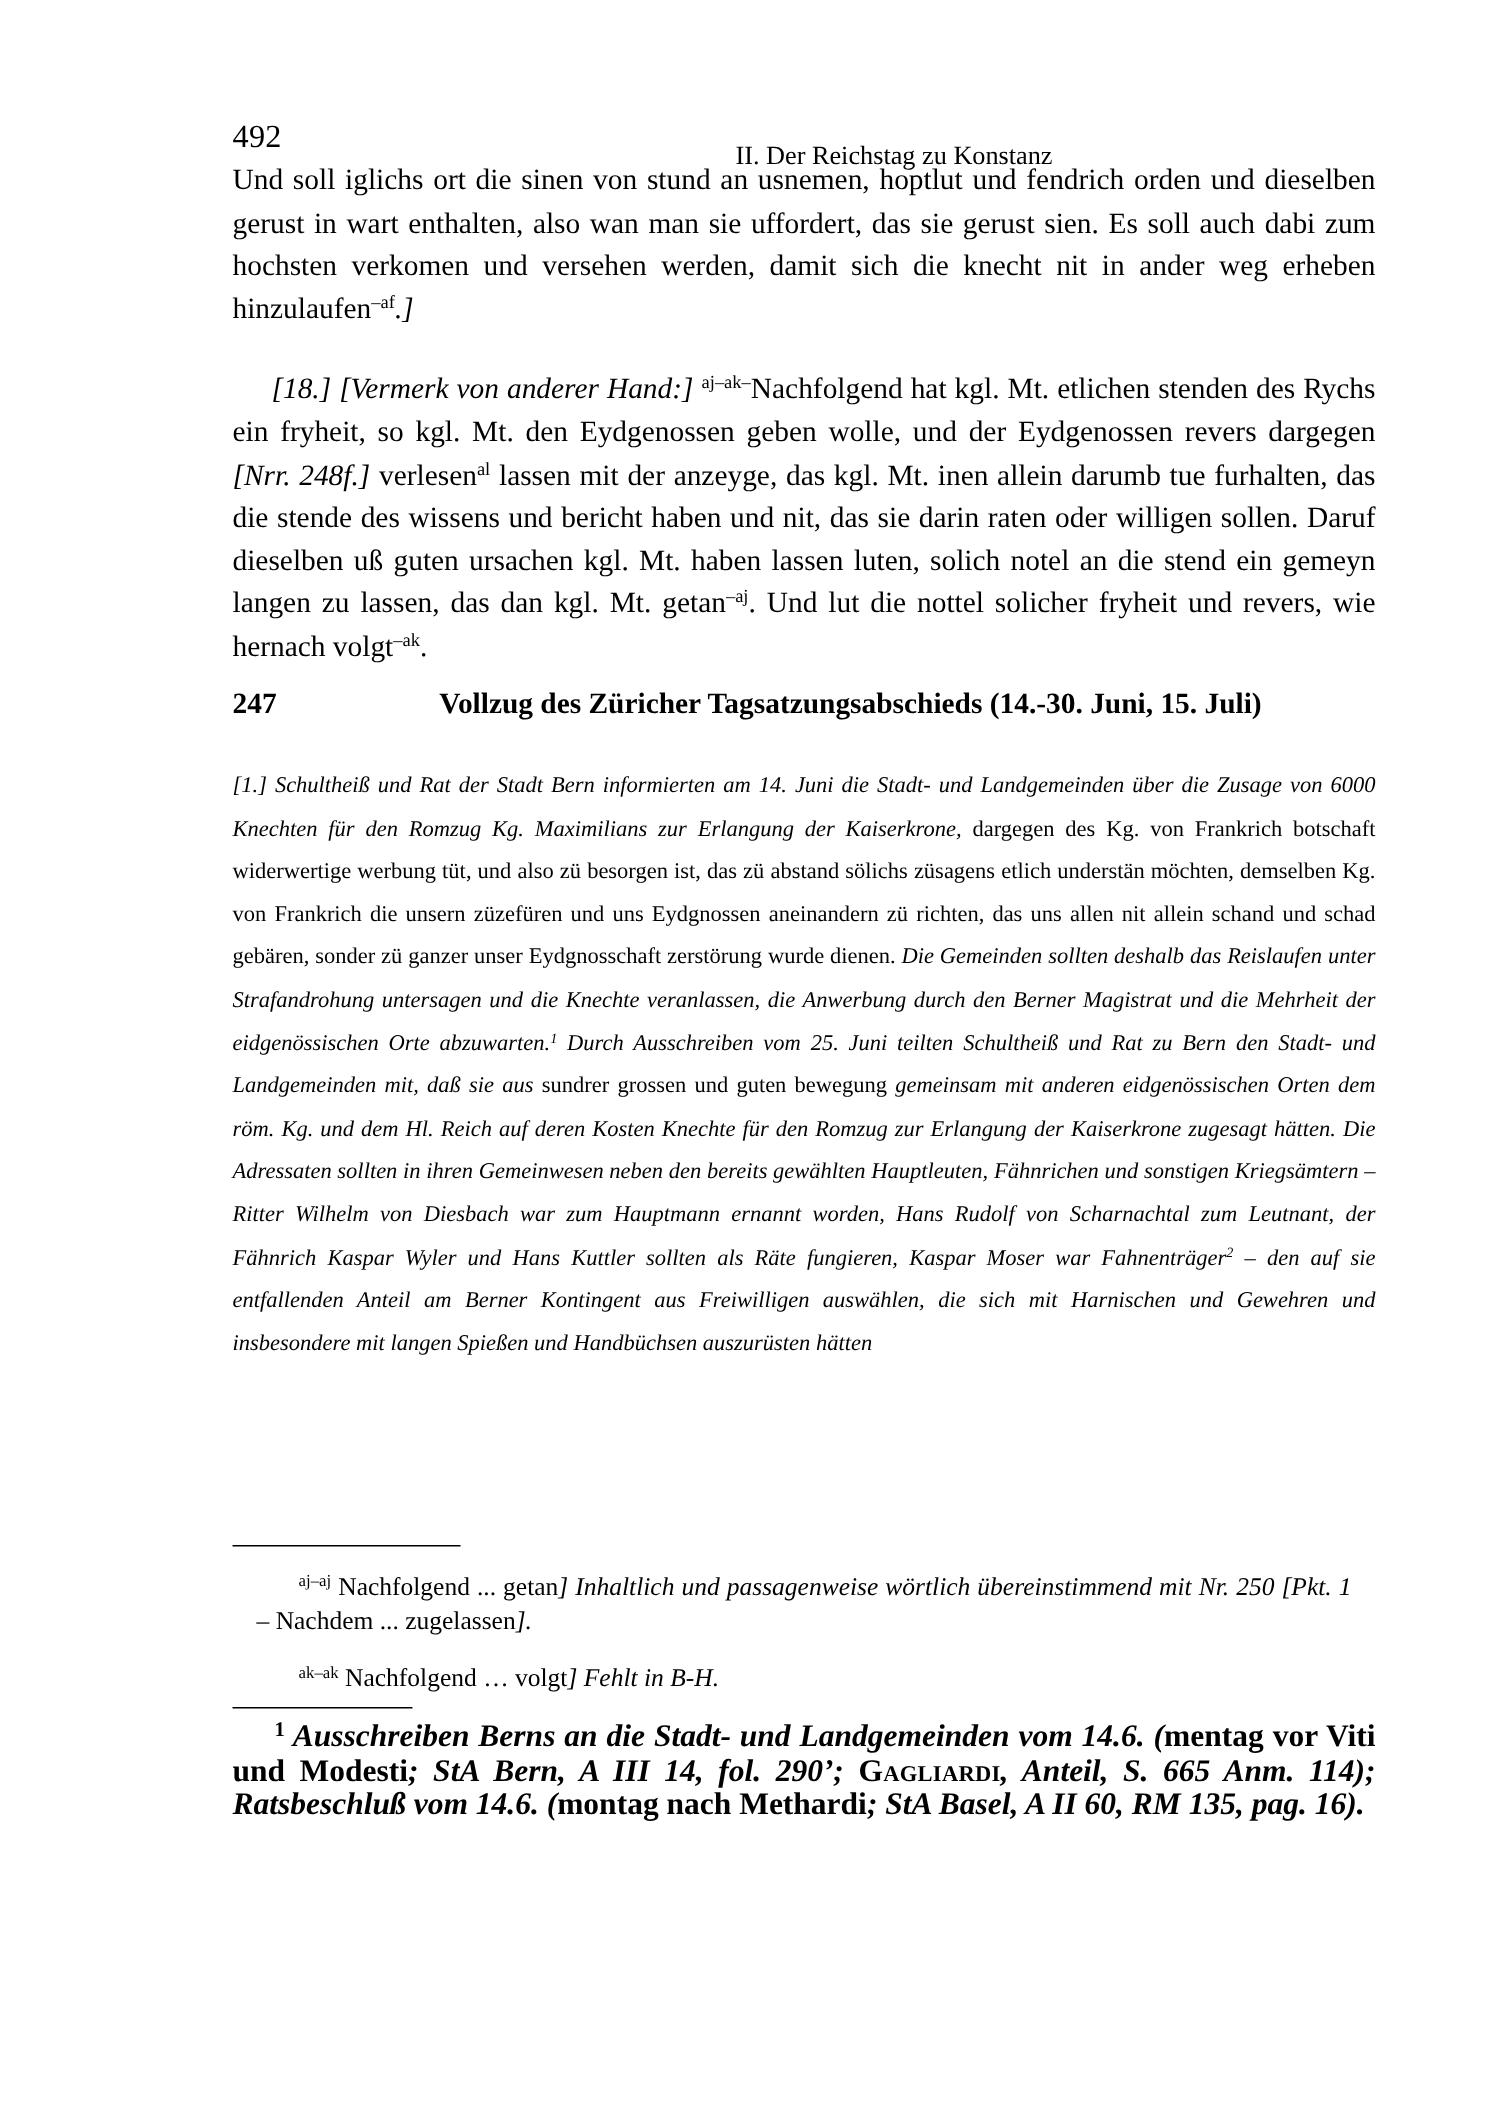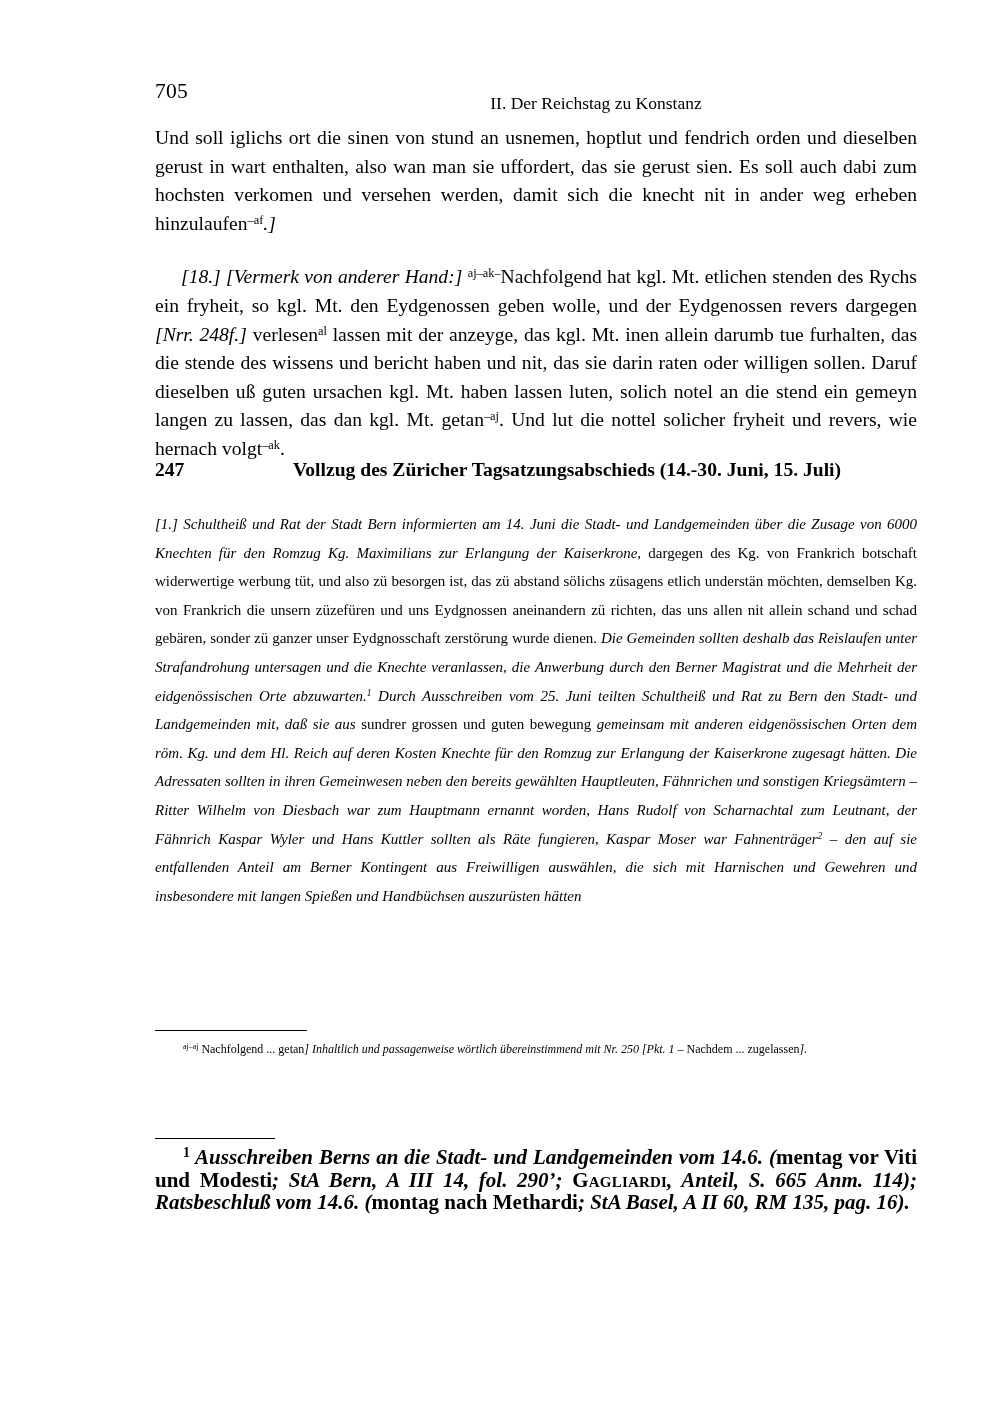--- a/index.html
+++ b/index.html
@@ -50,21 +50,21 @@
     line-height: 26px;
     padding-left: 120px;
     box-sizing: border-box;
     margin-top: 12px;
   }
 
   
   .body {
     position: absolute;
     left: 155px;
-    top: 124px;
+    top: 107px;
     width: 762px;
   }
 
   p.tx {
     margin: 0;
     font-size: 19.6px;
     line-height: 28.6px;
     text-align: justify;
     text-justify: inter-word;
     hyphens: manual;
@@ -128,22 +128,22 @@
     width: 762px;
   }
   .apparatus .rule,
   .notes .rule {
     width: 152px;
     height: 0;
     border-top: 1.3px solid #000;
     margin: 0 0 7px 0;
   }
   .apparatus p {
-    margin: 0;
-    font-size: 12px;
+    margin: 16px;
+    font-size: 17px;
     line-height: 22.6px;
     text-align: justify;
     text-indent: 28px;
   }
   .apparatus sup,
   .notes sup {
     font-size: 0.66em;
     vertical-align: 0.48em;
     line-height: 0;
   }
@@ -170,21 +170,21 @@
     letter-spacing: 0.2px;
   }
   .notes .it { font-style: italic; }
 </style>
 </head>
 <body>
 
 <div class="page">
 
   <div class="runhead">
-    <span class="folio">705</span>
+    <span class="folio">492</span>
     <span class="runtitle">II. Der Reichstag zu Konstanz</span>
   </div>
 
   <div class="body">
 
     <p class="tx"><span>Und soll iglichs ort die sinen von stund an usnemen, hoptlut und fendrich orden und dieselben gerust in wart enthalten, also wan man sie uffordert, das sie gerust sien. Es soll auch dabi zum hochsten verkomen und versehen werden, damit sich die knecht nit in ander weg erheben hinzulaufen</span><sup>–af</sup><span class="it">.]</span></p>
 
     <p class="tx indent"><span class="it">[18.] [Vermerk von anderer Hand:]</span>
       <sup>aj–ak–</sup><span>Nachfolgend hat kgl. Mt. etlichen stenden des Rychs ein fryheit, so kgl. Mt. den Eydgenossen geben wolle, und der Eydgenossen revers dargegen </span><span class="it">[Nrr. 248f.]</span><span> verlesen</span><sup>al</sup><span> lassen mit der anzeyge, das kgl. Mt. inen allein darumb tue furhalten, das die stende des wissens und bericht haben und nit, das sie darin raten oder willigen sollen. Daruf dieselben uß guten ursachen kgl. Mt. haben lassen luten, solich notel an die stend ein gemeyn langen zu lassen, das dan kgl. Mt. getan</span><sup>–aj</sup><span>. Und lut die nottel solicher fryheit und revers, wie hernach volgt</span><sup>–ak</sup><span>.</span></p>
   </div>
@@ -198,20 +198,21 @@
 
   <div class="regest">
     <p><span class="it">[1.] Schultheiß und Rat der Stadt Bern informierten am 14. Juni die Stadt- und Landgemeinden über die Zusage von 6000 Knechten für den Romzug Kg. Maximilians zur Erlangung der Kaiserkrone,</span><span class="rm"> dargegen des Kg. von Frankrich botschaft widerwertige werbung tüt, und also zü besorgen ist, das zü abstand sölichs züsagens etlich understän möchten, demselben Kg. von Frankrich die unsern züzefüren und uns Eydgnossen aneinandern zü richten, das uns allen nit allein schand und schad gebären, sonder zü ganzer unser Eydgnosschaft zerstörung wurde dienen. </span><span class="it">Die Gemeinden sollten deshalb das Reislaufen unter Strafandrohung untersagen und die Knechte veranlassen, die Anwerbung durch den Berner Magistrat und die Mehrheit der eidgenössischen Orte abzuwarten.</span><sup class="it">1</sup><span class="it"> Durch Ausschreiben vom 25. Juni teilten Schultheiß und Rat zu Bern den Stadt- und Landgemeinden mit, daß sie aus</span><span class="rm"> sundrer grossen und guten bewegung </span><span class="it">gemeinsam mit anderen eidgenössischen Orten dem röm. Kg. und dem Hl. Reich auf deren Kosten Knechte für den Romzug zur Erlangung der Kaiserkrone zugesagt hätten. Die Adressaten sollten in ihren Gemeinwesen neben den bereits gewählten Hauptleuten, Fähnrichen und sonstigen Kriegsämtern – Ritter Wilhelm von Diesbach war zum Hauptmann ernannt worden, Hans Rudolf von Scharnachtal zum Leutnant, der Fähnrich Kaspar Wyler und Hans Kuttler sollten als Räte fungieren, Kaspar Moser war Fahnenträger</span><sup class="it">2</sup><span class="it"> – den auf sie entfallenden Anteil am Berner Kontingent aus Freiwilligen auswählen, die sich mit Harnischen und Gewehren und insbesondere mit langen Spießen und Handbüchsen auszurüsten hätten</span></p>
   </div>
 
   <div class="apparatus">
     <div class="rule"></div>
 
     <p><sup>aj–aj</sup><span> Nachfolgend ... getan</span><span class="it">]</span><span class="it"> Inhaltlich und passagenweise wörtlich übereinstimmend mit Nr. 250 [Pkt. 1 – </span><span class="rm">Nachdem ... zugelassen</span><span class="it">].</span></p>
 
+    <p><sup>ak–ak</sup><span> Nachfolgend … volgt</span><span class="it">]</span><span class="it"> Fehlt in B-H.</span></p>
 
   </div>
 
   <div class="notes">
     <div class="rule"></div>
 
     <p><sup>1</sup><span class="it"> Ausschreiben Berns an die Stadt- und Landgemeinden vom 14.6. (</span><span class="rm">mentag vor Viti und Modesti</span><span class="it">; StA Bern, A III 14, fol. 290’; </span><span class="sc">Gagliardi</span><span class="it">, Anteil, S. 665 Anm. 114); Ratsbeschluß vom 14.6. (</span><span class="rm">montag nach Methardi</span><span class="it">; StA Basel, A II 60, RM 135, pag. 16).</span></p>
 
   </div>
 

